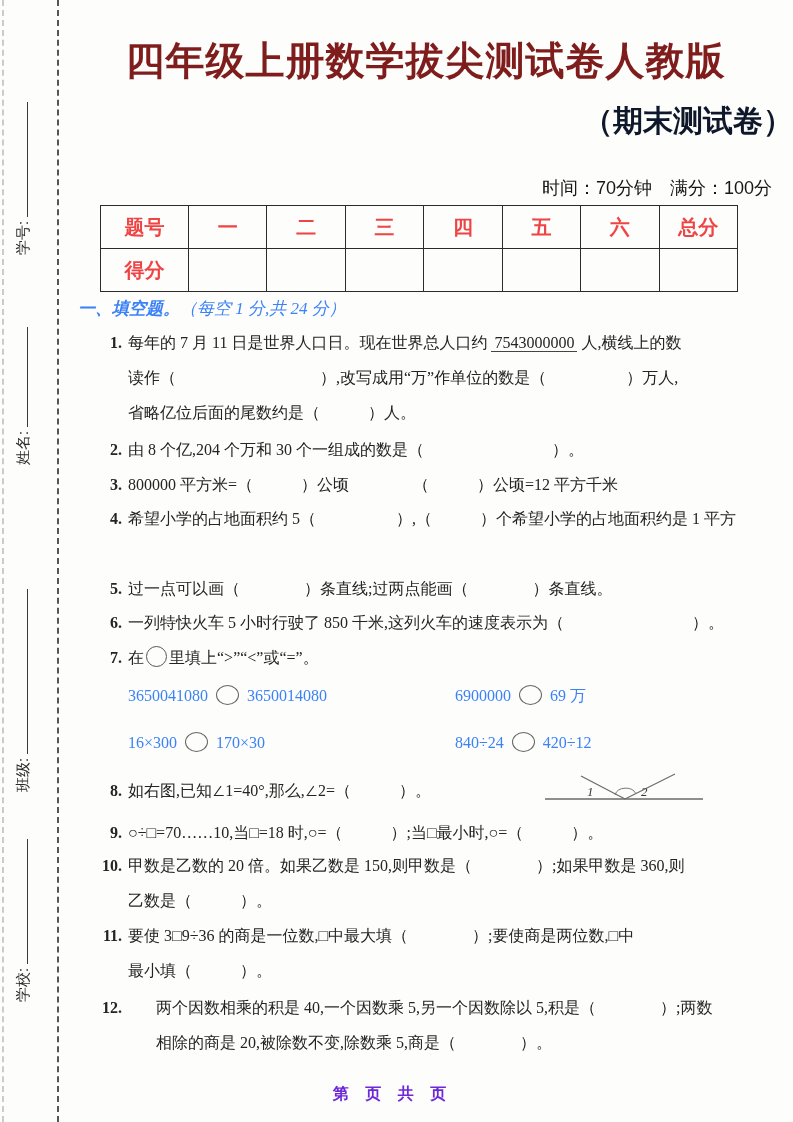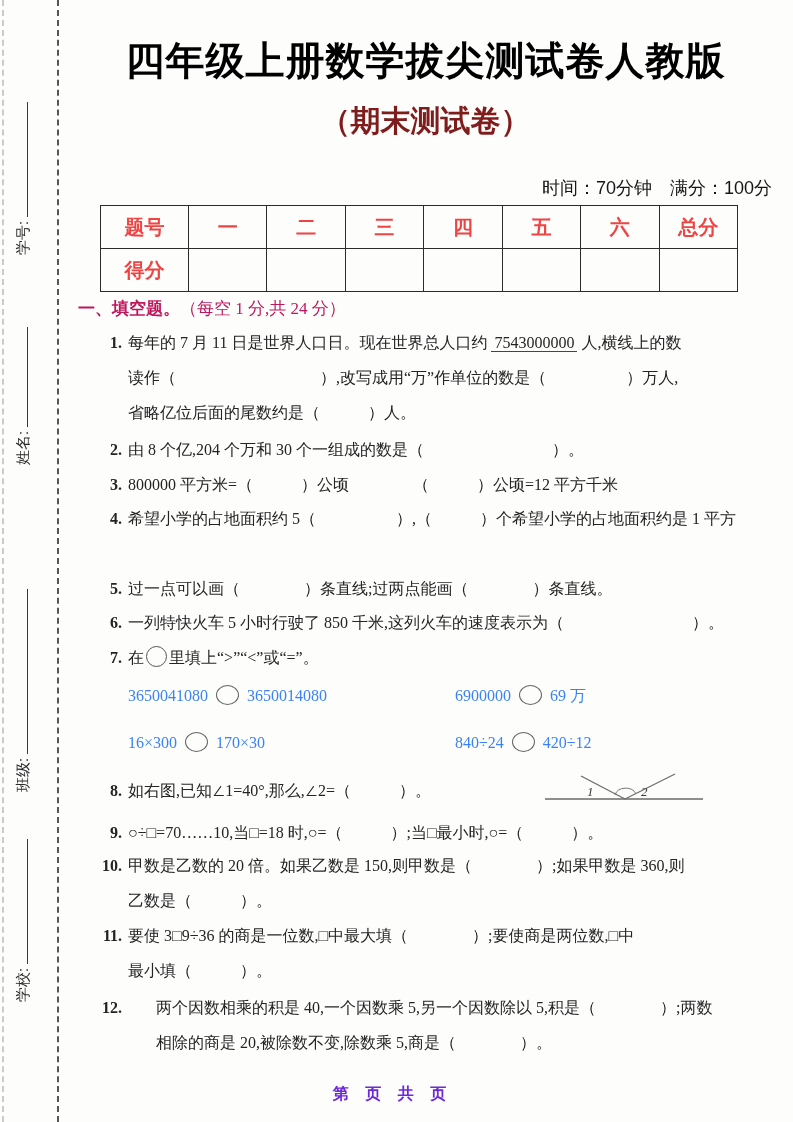--- a/index.html
+++ b/index.html
@@ -14,36 +14,36 @@
   .fold-dash{position:absolute;left:57px;top:0;bottom:0;width:0;
     border-left:2px dashed #555;}
   .margin-field{position:absolute;transform:rotate(-90deg);transform-origin:0 0;
     white-space:nowrap;font-size:15px;color:#2a2a2a;height:22px;
     font-family:"Liberation Sans", sans-serif;}
   .m-line{display:inline-block;height:13px;border-bottom:1.5px solid #3a3a3a;
     margin-left:4px;}
   
   .title{position:absolute;top:34px;left:58px;width:735px;text-align:center;
     font-family:Liberation Serif, serif;font-weight:900;font-size:39px;
-    letter-spacing:1px;color:#000000;}
-  .subtitle{position:absolute;top:101px;left:58px;width:735px;text-align:center;
+    letter-spacing:1px;color:#7f1d1d;}
+  .subtitle{position:absolute;top:101px;left:58px;width:735px;text-align:right;
     font-family:"Liberation Sans", sans-serif;font-weight:800;font-size:30px;
-    color:#7f1d1d;}
+    color:#0f172a;}
   .meta{position:absolute;top:176px;right:21px;font-size:18px;color:#161616;
     font-family:"Liberation Sans", sans-serif;}
   
   .score-table{position:absolute;left:100px;top:205px;width:638px;
     border-collapse:collapse;table-layout:fixed;
     font-family:"Liberation Sans", sans-serif;font-size:20px;font-weight:bold;
     color:#ef4444;}
   .score-table td{border:1.6px solid #2b2b2b;height:42px;text-align:center;
     padding:0;}
   .score-table col.c0{width:88px;}
   
-  .section-head{position:absolute;left:78px;top:297px;font-size:17px;color:#be185d;}
+  .section-head{position:absolute;left:78px;top:297px;font-size:17px;color:#3b82f6;font-style:italic;}
   .section-head .hb{font-weight:bold;}
   .q{position:absolute;left:78px;width:690px;display:flex;
     font-size:16px;line-height:35px;color:#242424;}
   .qnum{width:44px;min-width:44px;text-align:right;padding-right:6px;
     font-weight:bold;}
   .qbody{flex:1;}
   .u-num{border-bottom:1.2px solid #444;padding:0 3px;}
   .stem-circle{display:inline-block;width:19px;height:19px;border:1.3px solid #555;
     border-radius:50%;vertical-align:-4px;margin:0 2px;}
   .q7-grid{position:absolute;left:128px;top:679px;width:612px;display:grid;

